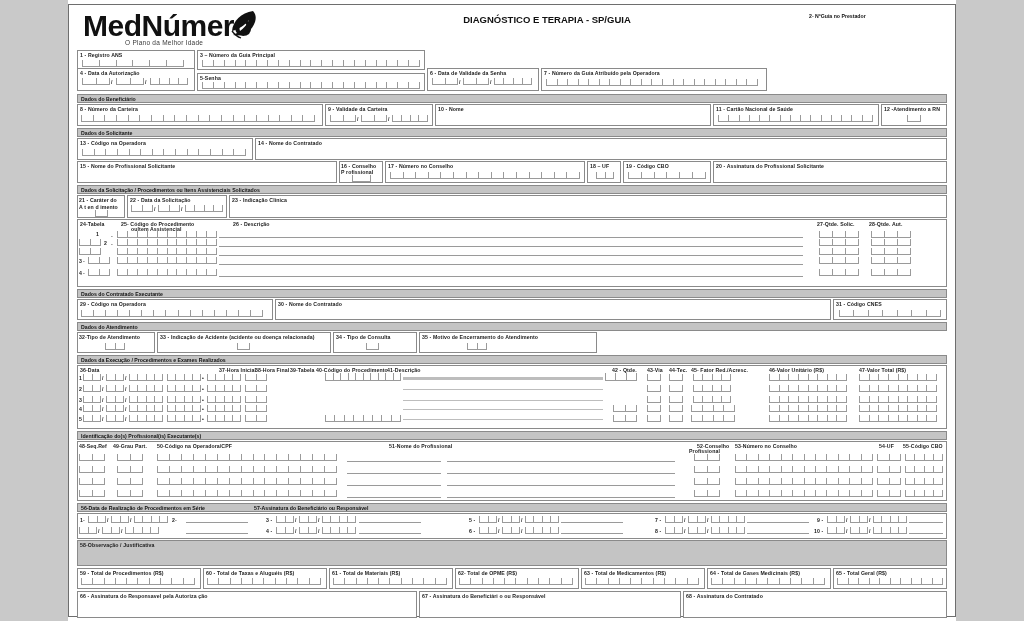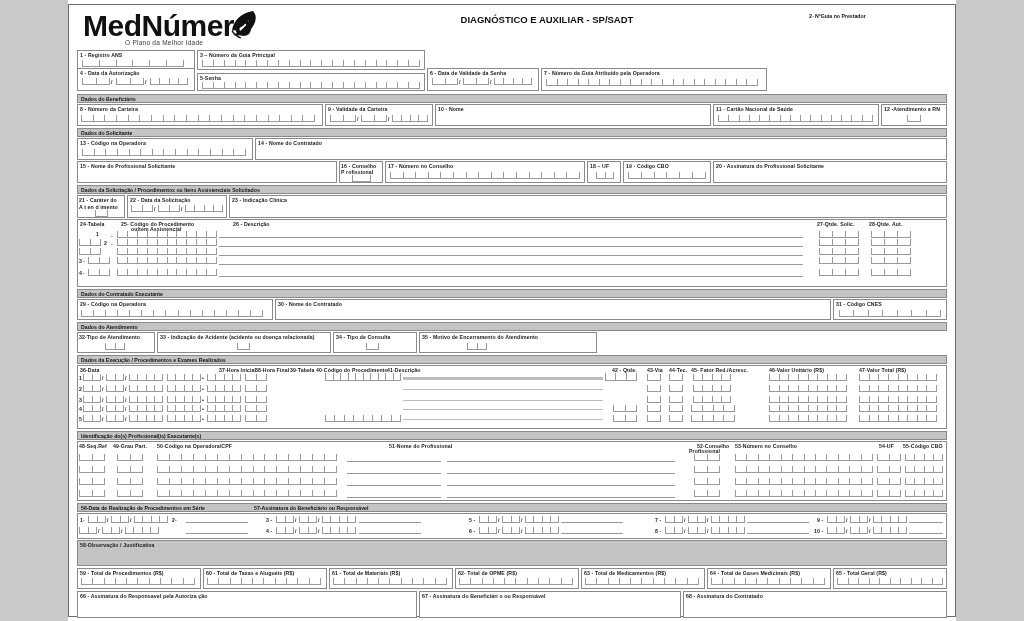--- a/index.html
+++ b/index.html
@@ -108,21 +108,21 @@
 
     <div id="logo">
       <div class="wordmark"><span class="med">Med</span><span class="sen">Número</span></div>
       <div class="tagline">O Plano da Melhor Idade</div>
       <svg id="leaf" viewBox="0 0 42 30">
         <path d="M34 2 C22 4 14 12 13 22 C20 20 26 16 30 11 C27 18 21 23 14 26 C24 28 33 22 36 13 C37.5 8.5 36.5 4.5 34 2 Z" fill="#111"></path>
         <path d="M13 22 C16 26 19 28 22 29" stroke="#111" stroke-width="1.3" fill="none"></path>
       </svg>
     </div>
     <div id="title">
-      <div>DIAGNÓSTICO E AUXILIAR - SP/SADT</div>
+      <div>DIAGNÓSTICO E TERAPIA - SP/GUIA</div>
     </div>
     <div id="guia-prest">2- NºGuia no Prestador</div>
 
     <div class="box" style="left:8px; top:45px; width:118px; height:20px;"></div>
     <div class="lbl" style="left:11px; top:46.5px;">1 - Registro ANS</div>
     <div class="comb" style="left:13px; top:54.5px; width:102px; height:7px;">
       <i></i>
         <i></i>
         <i></i>
         <i></i>

